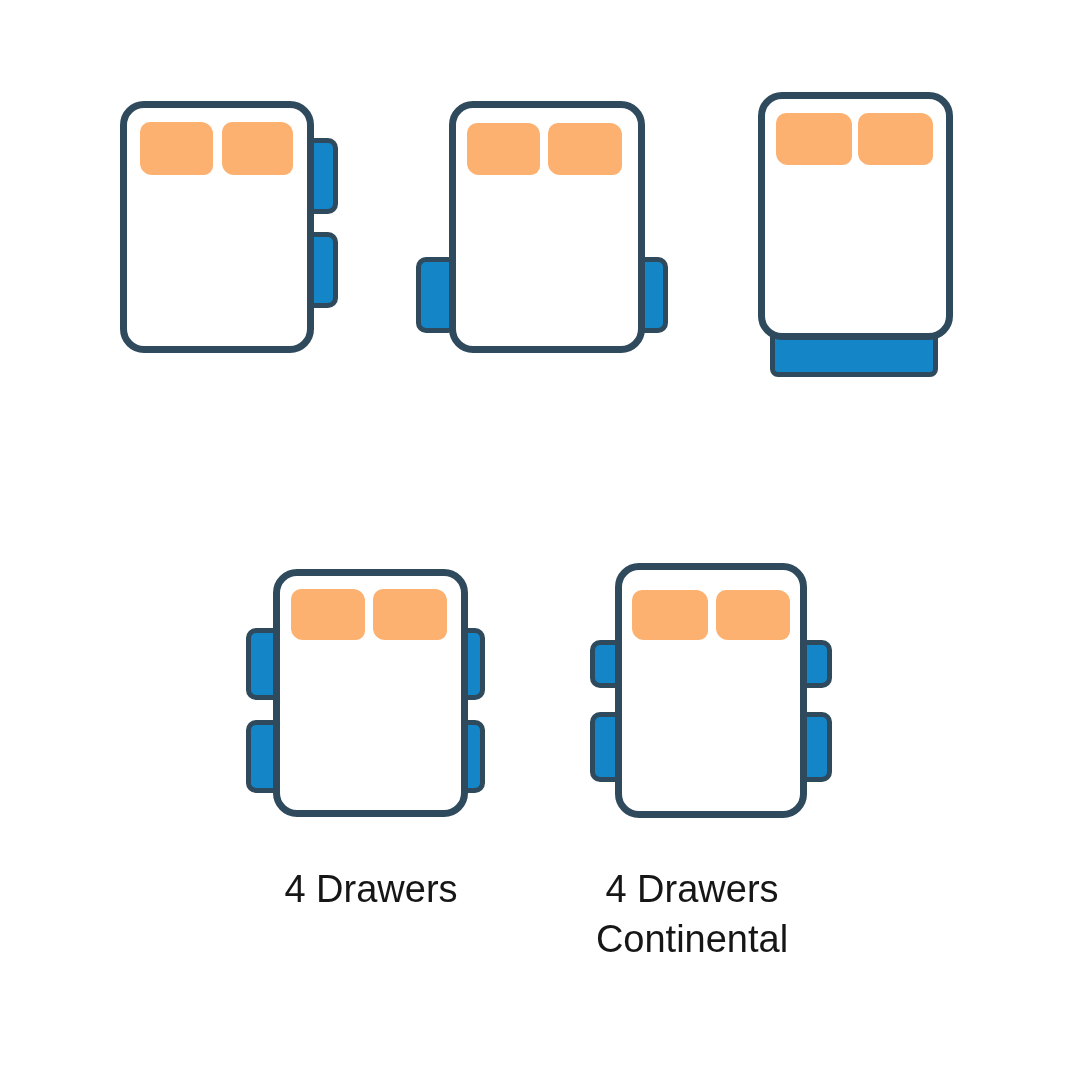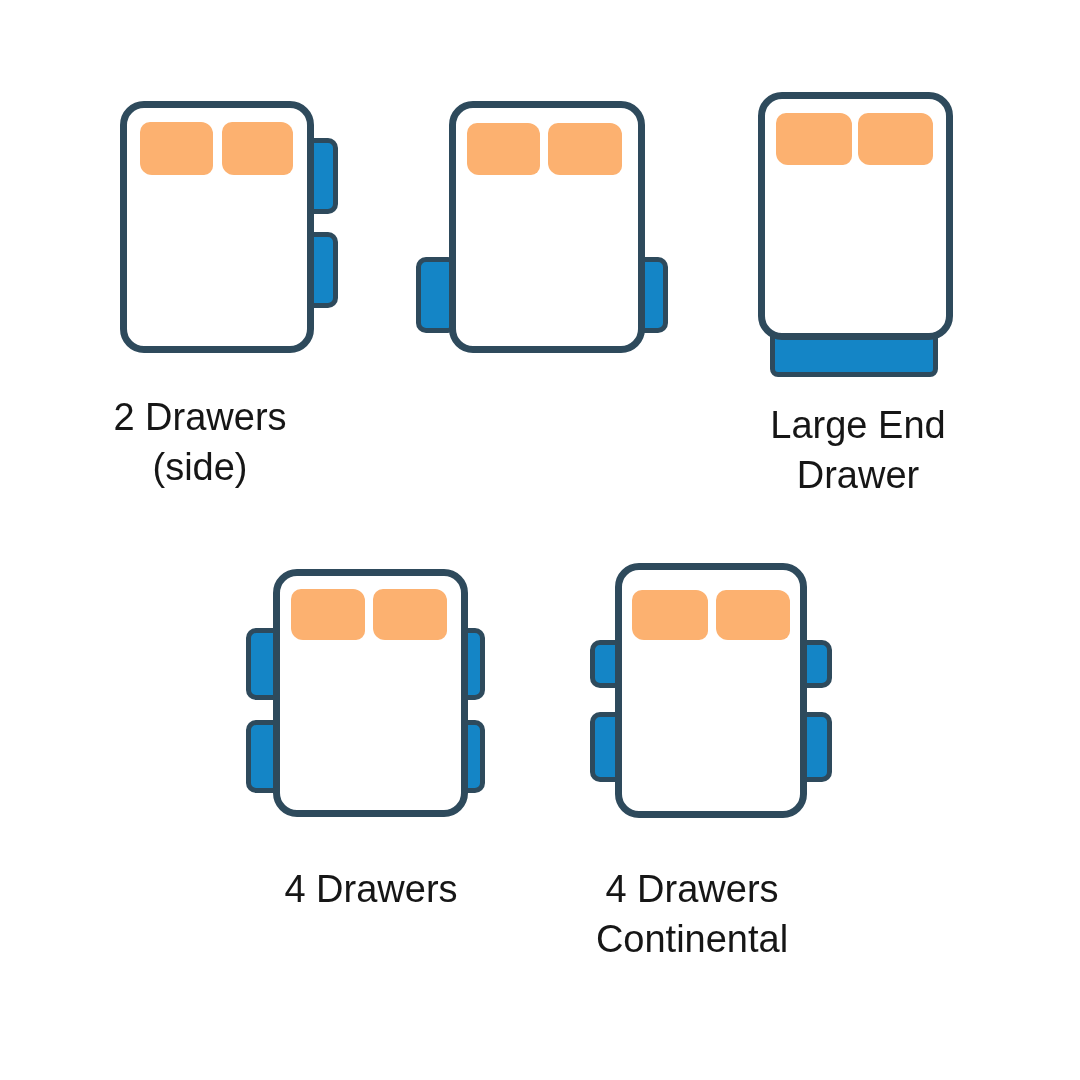--- a/index.html
+++ b/index.html
@@ -97,39 +97,35 @@
 <body>
 
 <div class="canvas">
 
   <div class="group">
     <div class="drawer" id="v1-d1"></div>
     <div class="drawer" id="v1-d2"></div>
     <div class="bed" id="v1-bed"></div>
     <div class="pillow" id="v1-p1"></div>
     <div class="pillow" id="v1-p2"></div>
-    <div class="label" id="v1-label">2 Drawers
-(side)</div>
   </div>
 
   <div class="group">
     <div class="drawer" id="v2-d1"></div>
     <div class="drawer" id="v2-d2"></div>
     <div class="bed" id="v2-bed"></div>
     <div class="pillow" id="v2-p1"></div>
     <div class="pillow" id="v2-p2"></div>
   </div>
 
   <div class="group">
     <div class="drawer" id="v3-d1"></div>
     <div class="bed" id="v3-bed"></div>
     <div class="pillow" id="v3-p1"></div>
     <div class="pillow" id="v3-p2"></div>
-    <div class="label" id="v3-label">Large End
-Drawer</div>
   </div>
 
   <div class="group">
     <div class="drawer" id="v4-d1"></div>
     <div class="drawer" id="v4-d2"></div>
     <div class="drawer" id="v4-d3"></div>
     <div class="drawer" id="v4-d4"></div>
     <div class="bed" id="v4-bed"></div>
     <div class="pillow" id="v4-p1"></div>
     <div class="pillow" id="v4-p2"></div>

